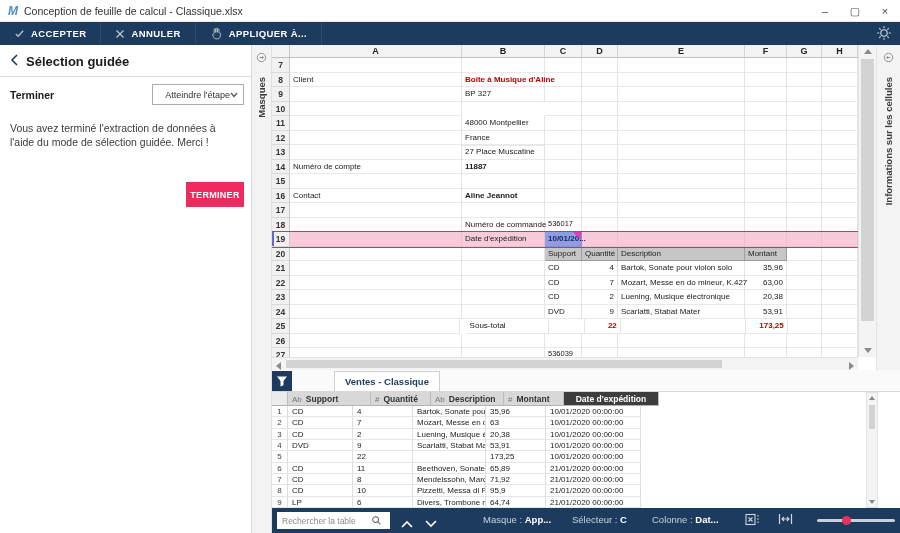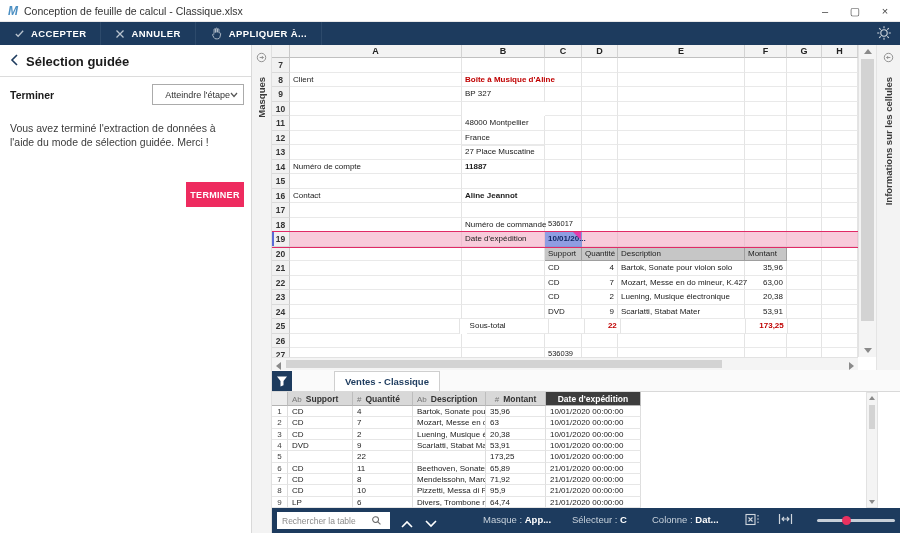--- a/index.html
+++ b/index.html
@@ -448,24 +448,24 @@
       <svg width="12" height="12" viewBox="0 0 12 12">
           <path d="M1 1.5 h10 L7.5 6 v4.2 l-3 1.3 V6 Z" fill="#fff"></path>
         </svg>
     </div>
     <div class="tab">Ventes - Classique</div>
   </div>
 
   <div class="btable">
     <div class="thead">
         <div class="th cornercell" style="width: 16px;"></div>
-        <div class="th" style="width: 65px;"><span class="typ">Ab</span><span>Support</span></div>
+        <div class="th" style="width: 83px;"><span class="typ">Ab</span><span>Support</span></div>
         <div class="th" style="width: 60px;"><span class="typ">#</span><span>Quantité</span></div>
         <div class="th" style="width: 73px;"><span class="typ">Ab</span><span>Description</span></div>
-        <div class="th" style="width: 60px; text-align: center;"><span class="typ">#</span><span>Montant</span></div>
+        <div class="th" style="width: 60px;"><span class="typ">#</span><span>Montant</span></div>
         <div class="th selcol" style="width: 95px;"><span>Date d'expédition</span></div>
       </div>
     <div class="tbody">
         <div class="trow">
           <div class="td rn" style="width: 16px;">1</div>
           <div class="td" style="width: 65px;">CD</div>
           <div class="td" style="width: 60px;">4</div>
           <div class="td" style="width: 73px;">Bartok, Sonate pour...</div>
           <div class="td" style="width: 60px;">35,96</div>
           <div class="td" style="width: 95px;">10/01/2020 00:00:00</div>

